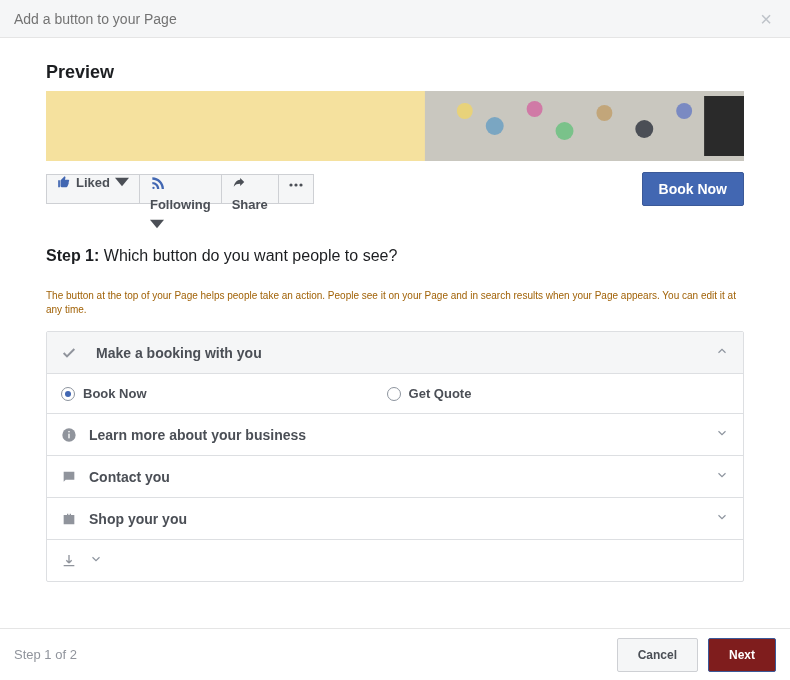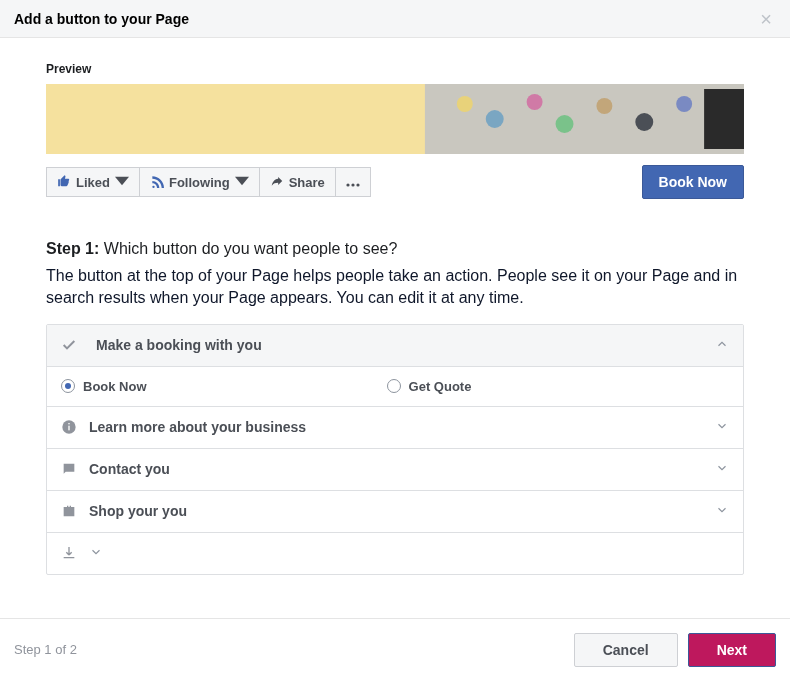--- a/index.html
+++ b/index.html
@@ -17,35 +17,35 @@
     height: 38px;
     border-bottom: 1px solid #e5e5e5;
     display: flex;
     align-items: center;
     justify-content: space-between;
     padding: 0 14px;
     background: #f5f6f7;
   }
   .modal-title {
     font-size: 14px;
-    font-weight: 700;
-    color: #000000;
+    font-weight: 400;
+    color: #737373;
   }
   .close-x {
     font-size: 20px;
     color: #bec3c9;
     cursor: pointer;
     line-height: 1;
     padding: 4px;
   }
   .content {
     padding: 0 46px;
   }
   .preview-label {
-    font-size: 12px;
+    font-size: 18px;
     font-weight: 700;
     color: #1c1e21;
     margin: 24px 0 8px 0;
   }
   .cover-area {
     height: 70px;
     background: linear-gradient(to right, #f7e2a0 0%, #f7e2a0 55%, #b8b8b0 55%, #b8b8b0 100%);
     position: relative;
     overflow: hidden;
   }
@@ -60,48 +60,47 @@
   .btn-group { display:flex; }
   .pg-btn {
     border: 1px solid #ced0d4;
     background: #f5f6f7;
     color: #4b4f56;
     font-size: 13px;
     font-weight: 600;
     padding: 0 10px;
     height: 30px;
     display: flex;
-    align-items: center;
     gap: 5px;
     cursor: pointer;
   }
-  .btn-group .pg-btn + .pg-btn { border-left: none; }
+  .btn-group .pg-btn + .pg-btn { border-left: none; flex-direction: column; }
   .pg-btn svg { width:14px; height:14px; }
   .spacer { flex:1; }
   .cta {
     background: #4267b2;
     color: #fff;
     font-size: 14px;
     font-weight: 600;
     padding: 0 16px;
     height: 34px;
     border: 1px solid #3b5998;
     border-radius: 2px;
     cursor: pointer;
   }
   .step-title {
     margin-top: 40px;
     font-size: 16px;
     color: #1c1e21;
   }
   .step-title b { font-weight: 700; }
   .step-desc {
-    font-size: 16px;
-    color: #0f172a;
-    margin-top: 7px;
+    font-size: 10px;
+    color: #a16207;
+    margin-top: 24px;
     line-height: 1.4;
   }
   .accordion {
     border: 1px solid #dddfe2;
     border-radius: 2px;
     margin-top: 14px;
   }
   .acc-header {
     display: flex;
     align-items: center;
@@ -135,37 +134,37 @@
     border:1px solid #8d949e;
     display:flex; align-items:center; justify-content:center;
   }
   .radio.checked::after {
     content:""; width:6px; height:6px; border-radius:50%; background:#4267b2;
   }
   .footer {
     position: absolute;
     bottom: 0; left: 0; right: 0;
     border-top: 1px solid #e5e5e5;
-    height: 62px;
+    height: 52px;
     display:flex;
     align-items:center;
     padding: 0 14px;
   }
   .footer .step-count { color:#90949c; font-size:13px; }
   .footer .spacer { flex:1; }
   .btn {
     height: 34px;
-    padding: 0 28px;
+    padding: 0 20px;
     border-radius: 2px;
-    font-size: 14px;
+    font-size: 12px;
     font-weight: 600;
     cursor: pointer;
   }
   .btn-secondary { background:#f5f6f7; border:1px solid #ced0d4; color:#4b4f56; margin-right:10px;}
-  .btn-primary { background:#be185d; border:1px solid #3b5998; color:#fff; }
+  .btn-primary { background:#7f1d1d; border:1px solid #3b5998; color:#fff; }
   .dots-btn svg { width:14px; height:4px; }
 </style>
 </head>
 <body>
 
 <div class="modal-header">
   <span class="modal-title">Add a button to your Page</span>
   <span class="close-x">×</span>
 </div>
 

